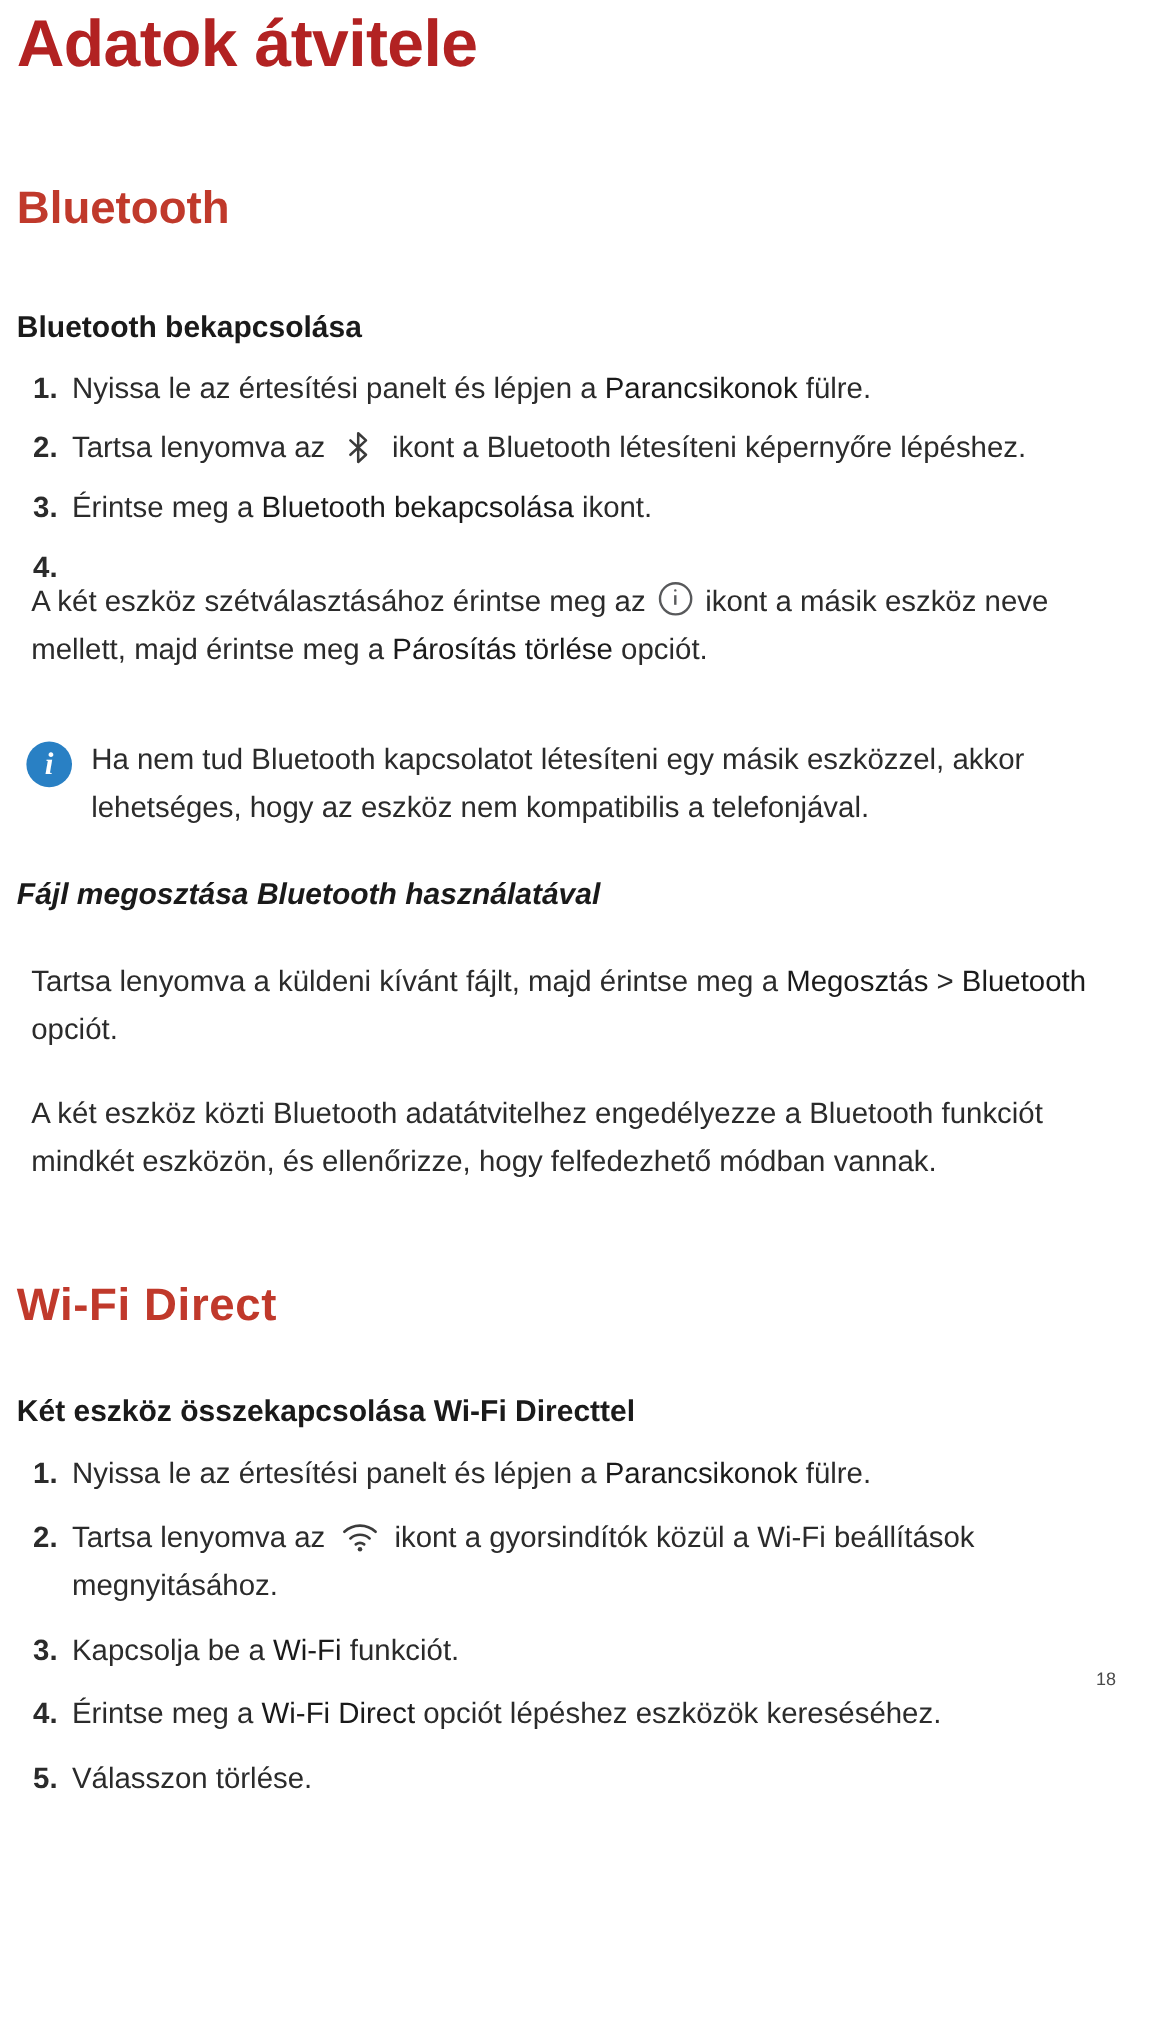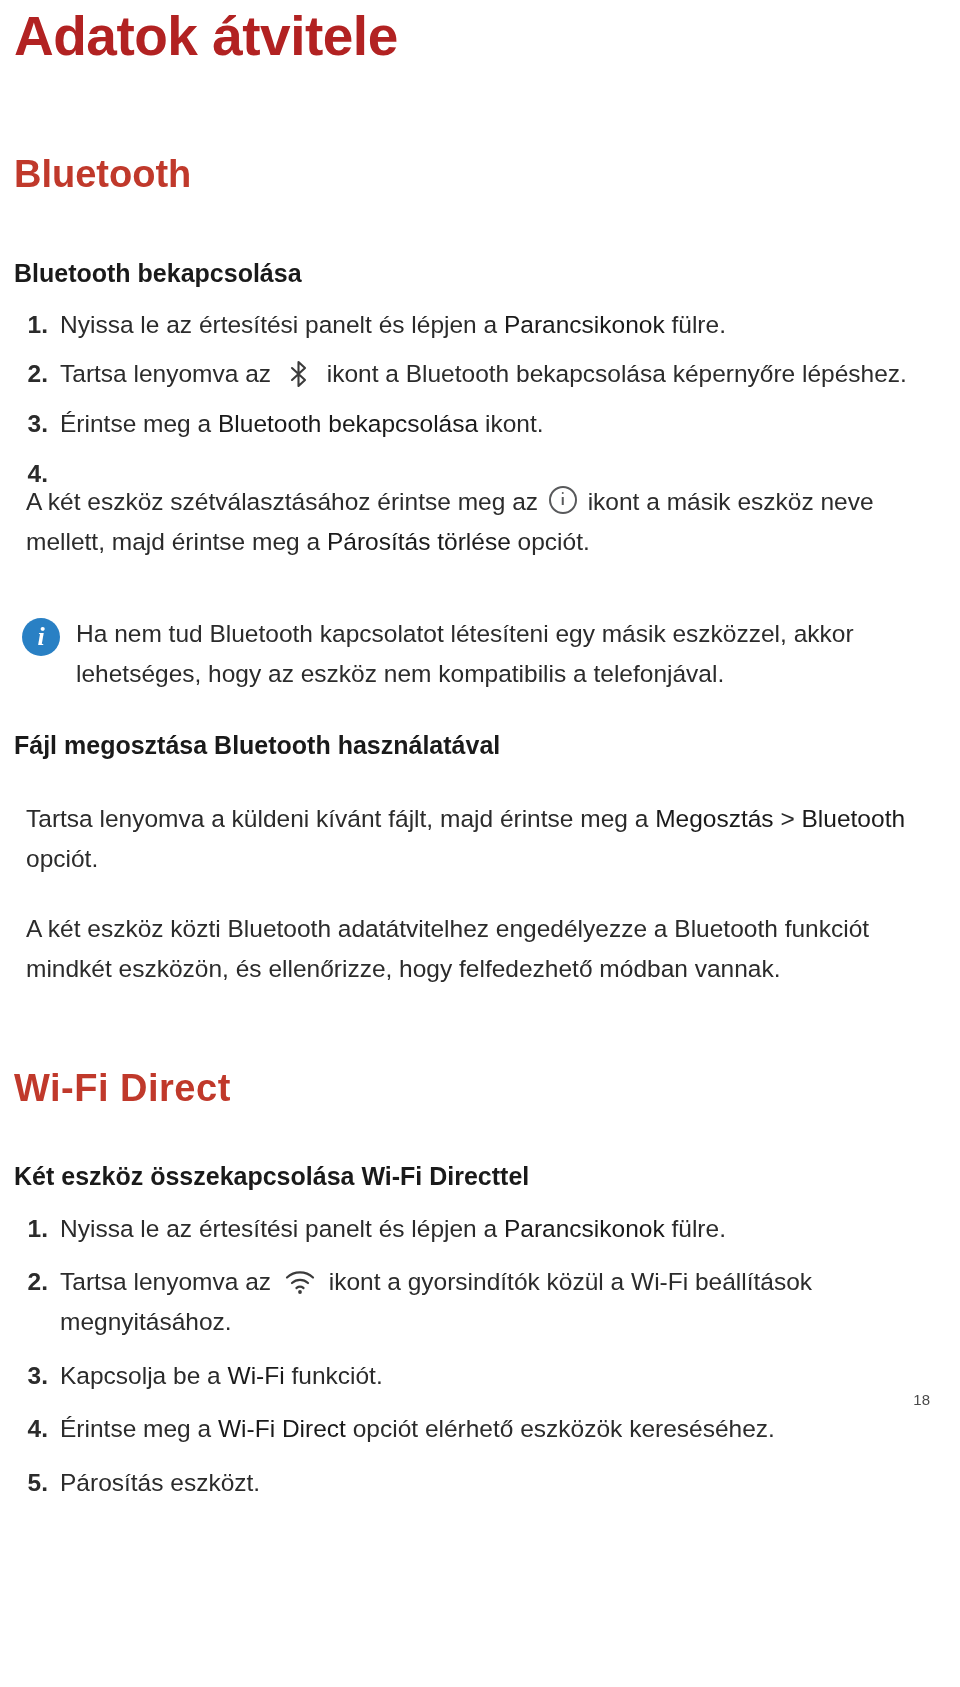--- a/index.html
+++ b/index.html
@@ -46,21 +46,21 @@
   .section-title.wifi { padding-top: 66px; letter-spacing: 0.5px; }
 
   .sub-head {
     font-size: 25px;
     font-weight: bold;
     color: #1a1a1a;
     margin: 0;
     line-height: 1.25;
   }
   .sub-head.sh1 { padding-top: 62px; }
-  .sub-head.sh2 { padding-top: 36px; }
+  .sub-head.sh2 { padding-top: 36px; font-style: italic; }
   .sub-head.sh3 { padding-top: 52px; }
 
   
   ol.steps {
     list-style: none;
     margin: 0;
     padding: 0;
   }
   ol.steps li {
     position: relative;
@@ -198,21 +198,21 @@
 
   <ol class="steps tight">
     <li class="first">
       <span class="num">1.</span><span>Nyissa le az értesítési panelt és lépjen a </span><b>Parancsikonok</b><span> fülre.</span>
     </li>
     <li>
       <span class="num">2.</span><span>Tartsa lenyomva az </span><span class="ic icon-bt"><svg width="26" height="30" viewBox="0 0 26 30" aria-hidden="true">
             <g fill="none" stroke="#3b3b3b" stroke-width="2.1" stroke-linecap="round" stroke-linejoin="round">
               <path d="M6 9 L19 21 L12.5 27 L12.5 3 L19 9 L6 21"></path>
             </g>
-          </svg></span><span> ikont a Bluetooth bekapcsolása képernyőre lépéshez.</span>
+          </svg></span><span> ikont a Bluetooth létesíteni képernyőre lépéshez.</span>
     </li>
     <li>
       <span class="num">3.</span><span>Érintse meg a </span><b>Bluetooth bekapcsolása</b><span> ikont.</span>
     </li>
     <li>
       <span class="num">4.</span>
     </li>
   </ol>
 
   <p class="body"><span>A két eszköz szétválasztásához érintse meg az </span><span class="ic icon-info-outline"></span><span> ikont a másik eszköz neve mellett, majd érintse meg a </span><b>Párosítás törlése</b><span> opciót.</span></p>
@@ -243,22 +243,22 @@
               <path d="M8 14 A12 12 0 0 1 24 14"></path>
               <path d="M12.5 19 A6 6 0 0 1 19.5 19"></path>
             </g>
             <circle cx="16" cy="23" r="1.9" fill="#3b3b3b"></circle>
           </svg></span><span> ikont a gyorsindítók közül a Wi-Fi beállítások megnyitásához.</span>
     </li>
     <li>
       <span class="num">3.</span><span>Kapcsolja be a </span><b>Wi-Fi</b><span> funkciót.</span>
     </li>
     <li>
-      <span class="num">4.</span><span>Érintse meg a </span><b>Wi-Fi Direct</b><span> opciót elérhető eszközök kereséséhez.</span>
-    </li>
-    <li>
-      <span class="num">5.</span><span>Párosítás eszközt.</span>
+      <span class="num">4.</span><span>Érintse meg a </span><b>Wi-Fi Direct</b><span> opciót lépéshez eszközök kereséséhez.</span>
+    </li>
+    <li>
+      <span class="num">5.</span><span>Válasszon törlése.</span>
     </li>
   </ol>
 
   <div class="page-number">18</div>
 
 </div>
 
 </body></html>

